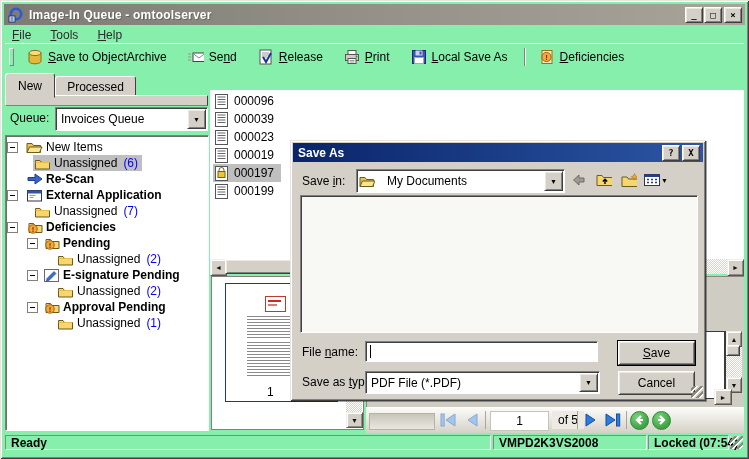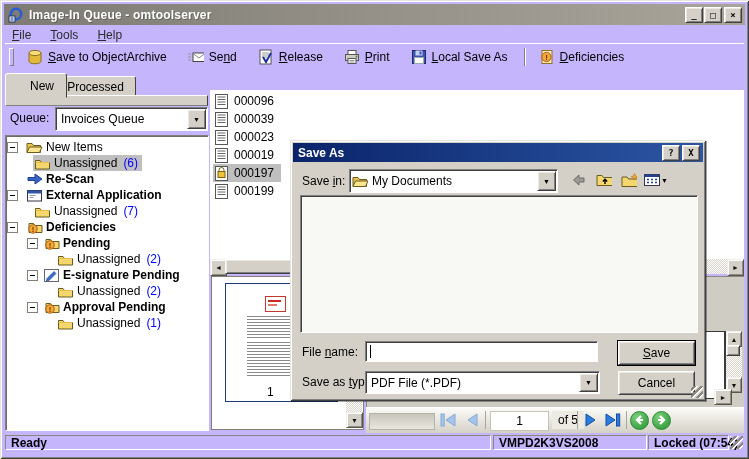--- a/index.html
+++ b/index.html
@@ -1,16 +1,16 @@
 <!DOCTYPE html>
 <html><head>
 <meta charset="utf-8">
 <style>
   html,body{margin:0;padding:0;background:#808080;}
-  #stage{position:relative;width:749px;height:459px;font-family:"Liberation Sans",sans-serif;font-size:12px;color:#000;overflow:hidden;background:#c4b5fd;
+  #stage{position:relative;width:749px;height:459px;font-family:"Liberation Sans",sans-serif;font-size:12px;color:#000;overflow:hidden;background:#86efac;
     box-shadow: inset 1px 1px 0 #e8e5de, inset -1px -1px 0 #404040, inset 2px 2px 0 #fff, inset -2px -2px 0 #808080;}
   .abs{position:absolute;}
   u{text-decoration:underline;}
   
   .raised{background:#d4d0c8;border:1px solid;border-color:#fff #404040 #404040 #fff;box-shadow:inset 1px 1px 0 #ece9e2, inset -1px -1px 0 #808080;}
   .track{background:#e8e6e0;background-image:repeating-conic-gradient(#fff 0% 25%, #d8d4cc 25% 50%);background-size:2px 2px;}
   .sb-btn{display:flex;align-items:center;justify-content:center;font-size:7px;line-height:1;color:#111;background:#d4d0c8;border:1px solid;border-color:#f2efe8 #58564f #58564f #f2efe8;box-shadow:inset 1px 1px 0 #fff, inset -1px -1px 0 #908d85;}
   .grip{background:repeating-linear-gradient(-45deg,rgba(0,0,0,0) 0 2px,#fff 2px 3px,#8a877f 3px 5px);}
   
   #titlebar{left:4px;top:4px;width:741px;height:21px;background:linear-gradient(90deg,#7d7b74,#97938a 55%,#a8a49a);display:flex;align-items:center;}
@@ -19,21 +19,21 @@
   
   #menubar{left:5px;top:26px;width:739px;height:17px;display:flex;align-items:center;color:#2c2c2c;}
   .menu-item{padding:1px 7px;margin-right:5px;}
   #toolbar{left:5px;top:43px;width:739px;height:26px;display:flex;align-items:center;border-top:1px solid #fff;}
   .tb-grip{width:3px;height:16px;margin:0 6px 0 4px;border:1px solid;border-color:#fff #808080 #808080 #fff;}
   .tb-btn{display:flex;align-items:center;gap:5px;padding:2px 7px;margin-right:7px;white-space:nowrap;}
   .tb-sep{width:1px;height:18px;background:#808080;border-right:1px solid #fff;margin:0 6px 0 2px;}
   .icon16{width:16px;height:16px;display:inline-flex;align-items:center;justify-content:center;flex:none;}
   
   .tab{position:absolute;background:#d4d0c8;border:1px solid;border-color:#fff #404040 #d4d0c8 #fff;border-radius:3px 3px 0 0;display:flex;align-items:center;justify-content:center;}
-  #tab-new{left:5px;top:73px;width:48px;height:23px;z-index:3;font-size:12px;padding-left:12px;}
+  #tab-new{left:5px;top:73px;width:48px;height:23px;z-index:3;font-size:12px;}
   #tab-processed{left:55px;top:76px;width:79px;height:20px;z-index:1;border-bottom:none;}
   #tab-band{left:5px;top:95px;width:201px;height:9px;background:#d4d0c8;border:1px solid;border-color:#fff #404040 #808080 #fff;z-index:2;}
   #queue-row{left:5px;top:107px;width:202px;height:24px;}
   #queue-label{position:absolute;left:5px;top:4px;}
   #queue-combo{position:absolute;left:50px;top:0;width:151px;height:22px;}
   .combo{background:#fff;border:1px solid;border-color:#808080 #fff #fff #808080;box-shadow:inset 1px 1px 0 #404040;display:flex;align-items:center;}
   .combo .val{flex:1;padding-left:5px;white-space:nowrap;overflow:hidden;}
   .dd-btn{width:17px;align-self:stretch;margin:1px;display:flex;align-items:center;justify-content:center;font-size:7px;background:#d4d0c8;border:1px solid;border-color:#fff #404040 #404040 #fff;box-shadow:inset 1px 1px 0 #ece9e2, inset -1px -1px 0 #808080;}
   #tree-box{left:5px;top:135px;width:202px;height:294px;background:#fff;border:1px solid;border-color:#808080 #fff #fff #808080;box-shadow:inset 1px 1px 0 #6e6c66;overflow:hidden;}
   .tree-row{position:absolute;height:16px;display:flex;align-items:center;gap:3px;padding:0 4px 0 1px;}
@@ -71,21 +71,21 @@
   .green-circle{width:17px;height:17px;border-radius:50%;background:radial-gradient(circle at 35% 30%,#7fd07f,#3da344 70%);border:1px solid #2c8a33;display:flex;align-items:center;justify-content:center;}
   
   #statusbar{left:4px;top:433px;width:741px;height:20px;font-weight:bold;}
   .status-pane{position:absolute;top:2px;height:15px;border:1px solid;border-color:#8a877f #fff #fff #8a877f;display:flex;align-items:center;padding:0 5px;white-space:nowrap;box-sizing:border-box;}
   
   #dialog{left:290px;top:140px;width:416px;height:261px;background:#d4d0c8;z-index:10;
     box-shadow: inset 1px 1px 0 #e8e5de, inset -1px -1px 0 #404040, inset 2px 2px 0 #fff, inset -2px -2px 0 #808080, 1px 1px 0 rgba(0,0,0,.35);}
   #dlg-title{position:absolute;left:3px;top:3px;width:410px;height:19px;background:linear-gradient(90deg,#0a246a,#2c56a4);display:flex;align-items:center;}
   #dlg-title .t{color:#fff;font-weight:bold;margin-left:5px;}
   .dlg-lbl{position:absolute;white-space:nowrap;}
-  #dlg-savein-combo{position:absolute;left:59px;top:29px;width:207px;height:22px;}
+  #dlg-savein-combo{position:absolute;left:66px;top:29px;width:207px;height:22px;gap:8px;}
   #dlg-list{position:absolute;left:10px;top:55px;width:396px;height:136px;background:#f8f8f4;border:1px solid;border-color:#808080 #fff #fff #808080;box-shadow:inset 1px 1px 0 #404040;}
   #dlg-filename{position:absolute;left:75px;top:201px;width:233px;height:21px;box-sizing:border-box;}
   .caret{width:1px;height:13px;background:#000;margin-left:4px;animation:blink 1s steps(1) infinite;}
   @keyframes blink{50%{opacity:0;}}
   #dlg-type-combo{position:absolute;left:75px;top:231px;width:233px;height:21px;}
   .dlg-btn{position:absolute;left:328px;width:75px;height:22px;display:flex;align-items:center;justify-content:center;background:#d4d0c8;border:1px solid;border-color:#fff #404040 #404040 #fff;box-shadow:inset 1px 1px 0 #ece9e2, inset -1px -1px 0 #808080;}
   .dlg-btn.default{box-shadow:0 0 0 1px #000, inset 1px 1px 0 #ece9e2, inset -1px -1px 0 #808080;}
   .flat-tool{width:22px;height:20px;display:flex;align-items:center;justify-content:center;}
 </style>
 </head>

